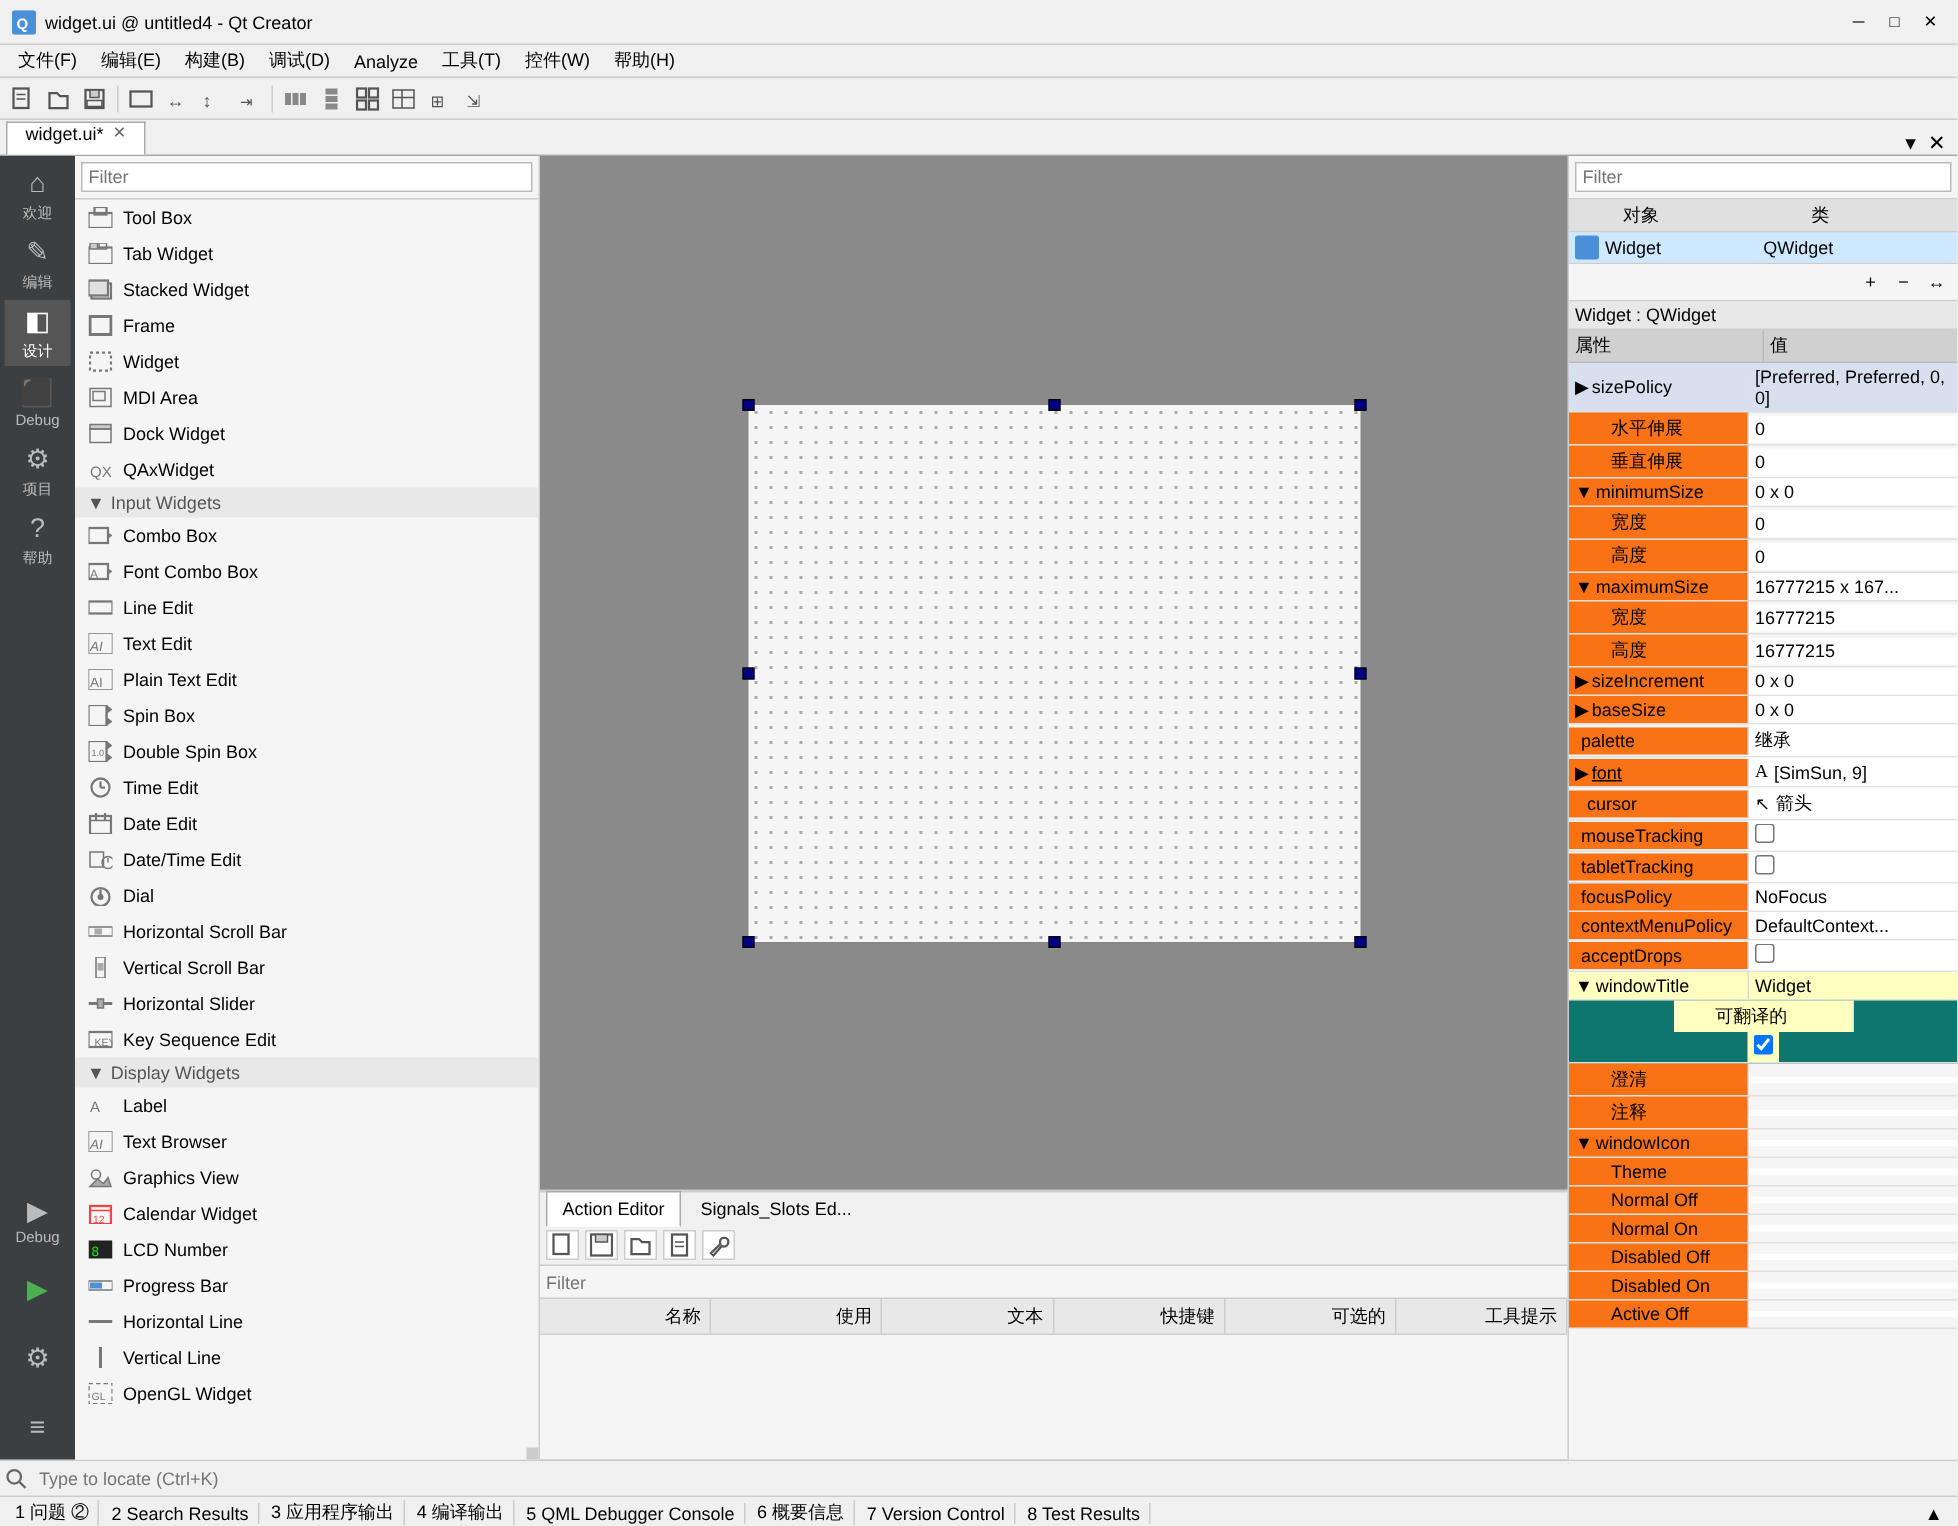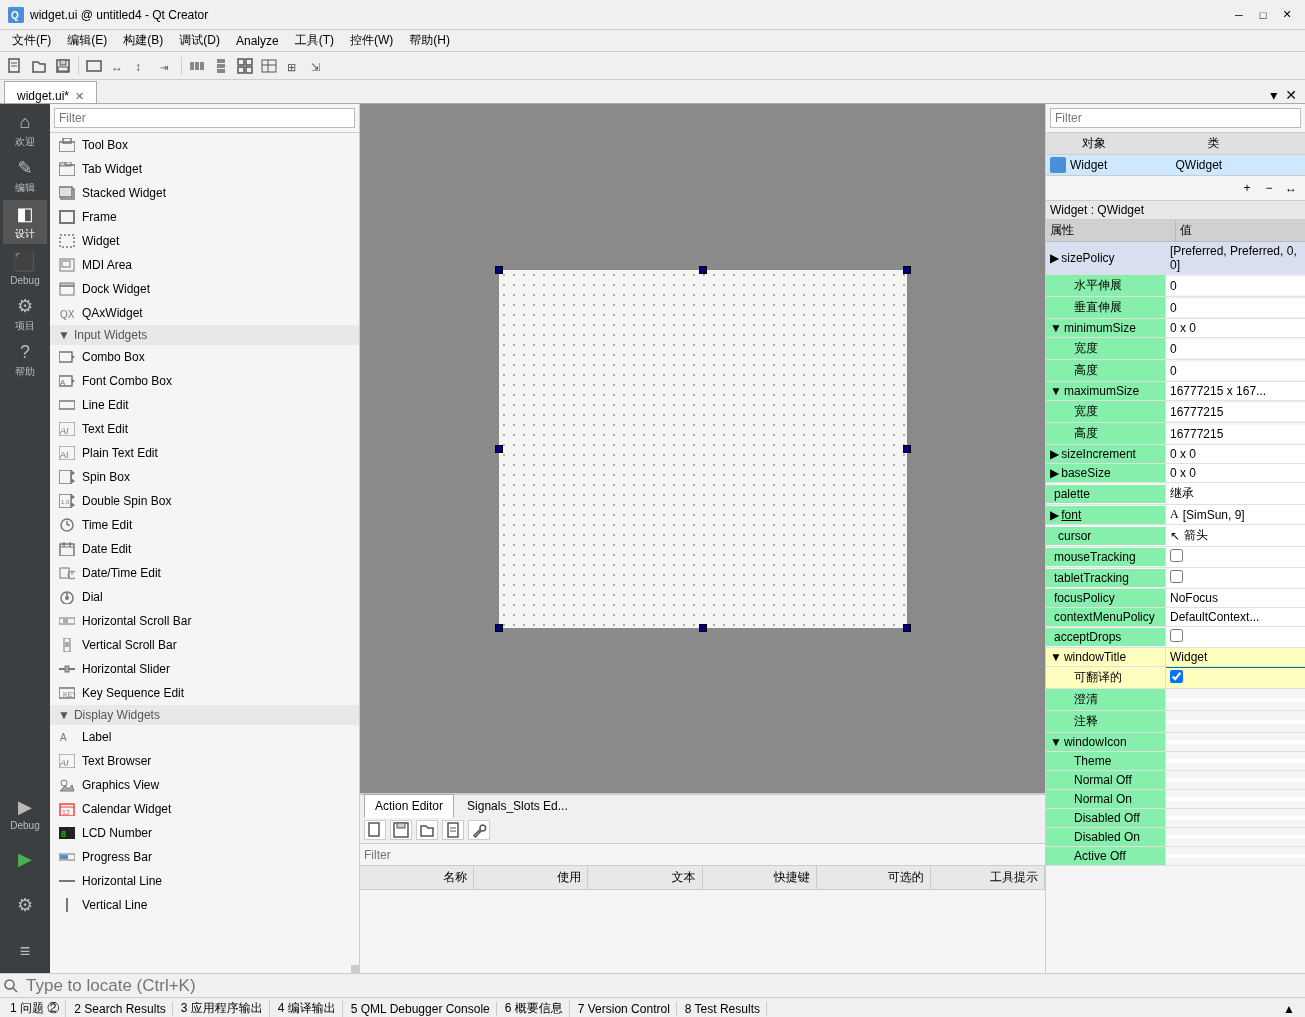--- a/index.html
+++ b/index.html
@@ -16,21 +16,21 @@
     .menubar { height: 22px; background: #f0f0f0; display: flex; align-items: center; padding: 0 4px; border-bottom: 1px solid #ccc; }
     .menu-item { padding: 2px 8px; font-size: 12px; cursor: pointer; }
 
     
     .toolbar { height: 28px; background: #f0f0f0; display: flex; align-items: center; padding: 0 4px; border-bottom: 1px solid #ccc; gap: 2px; }
     .toolbar-btn { width: 22px; height: 22px; display: flex; align-items: center; justify-content: center; cursor: pointer; font-size: 12px; border: 1px solid transparent; }
     .toolbar-sep { width: 1px; height: 18px; background: #ccc; margin: 0 2px; }
 
     
     .tabbar { height: 24px; background: #f0f0f0; display: flex; align-items: flex-end; border-bottom: 1px solid #aaa; padding: 0 4px; }
-    .tab { height: 22px; padding: 0 12px; display: flex; align-items: flex-end; font-size: 12px; cursor: pointer; border: 1px solid #aaa; border-bottom: none; background: #e0e0e0; margin-right: 2px; }
+    .tab { height: 22px; padding: 0 12px; display: flex; align-items: flex-start; font-size: 12px; cursor: pointer; border: 1px solid #aaa; border-bottom: none; background: #e0e0e0; margin-right: 2px; }
     .tab.active { background: #fff; z-index: 1; }
     .tab-close { margin-left: 6px; font-size: 11px; color: #666; }
 
     
     .main { display: flex; height: calc(1017px - 30px - 22px - 28px - 24px - 24px - 22px); }
 
     
     .activity-bar { width: 50px; background: #3c3f41; display: flex; flex-direction: column; align-items: center; padding-top: 4px; gap: 2px; }
     .activity-item { width: 44px; height: 44px; display: flex; flex-direction: column; align-items: center; justify-content: center; cursor: pointer; color: #bbb; font-size: 10px; gap: 2px; }
     .activity-item .icon { font-size: 18px; }
@@ -65,21 +65,21 @@
     .obj-table-header { display: flex; background: #e0e0e0; padding: 2px 4px; font-size: 12px; border-bottom: 1px solid #ccc; }
     .obj-table-header .col { flex: 1; margin-left: 32px; }
     .obj-row { display: flex; align-items: center; padding: 2px 4px; background: #cde8ff; font-size: 12px; }
     .obj-row .col { flex: 1; }
 
     .prop-toolbar { display: flex; align-items: center; justify-content: flex-end; padding: 2px 4px; border-bottom: 1px solid #ccc; gap: 2px; }
     .prop-toolbar-btn { width: 20px; height: 20px; display: flex; align-items: center; justify-content: center; border: 1px solid transparent; cursor: pointer; font-size: 12px; }
     .prop-title { padding: 2px 4px; font-size: 12px; border-bottom: 1px solid #ccc; background: #e8e8e8; }
     .prop-list { flex: 1; overflow-y: auto; }
     .prop-row { display: flex; align-items: center; border-bottom: 1px solid #e0e0e0; }
-    .prop-row .prop-name { width: 120px; padding: 2px 4px 2px 16px; font-size: 12px; border-right: 1px solid #ddd; background: #86efac; }
+    .prop-row .prop-name { width: 120px; padding: 2px 4px 2px 16px; font-size: 12px; border-right: 1px solid #ddd; background: #f97316; }
     .prop-row .prop-name.indent2 { padding-left: 28px; }
     .prop-row .prop-val { flex: 1; padding: 2px 4px; font-size: 12px; background: #fff; }
 
     
     .statusbar { height: 22px; background: #f0f0f0; border-top: 1px solid #ccc; display: flex; align-items: center; padding: 0 4px; font-size: 12px; gap: 2px; }
     .status-item { padding: 0 6px; border-right: 1px solid #ccc; cursor: pointer; }
 
     
     .bottom-tabbar { height: 22px; background: #f0f0f0; border-top: 1px solid #ccc; display: flex; align-items: center; padding: 0 4px; font-size: 12px; gap: 2px; }
     .bottom-tab { padding: 4px 10px; cursor: pointer; border: 1px solid transparent; }
@@ -557,20 +557,29 @@
       </div>
       <div class="widget-item">
         <span class="wi">
             <svg width="16" height="14" viewBox="0 0 16 14">
               <line x1="8" y1="0" x2="8" y2="14" stroke="#777" stroke-width="2"></line>
             </svg>
           </span>
         <span>Vertical Line</span>
       </div>
       <div class="widget-item">
+        <span class="wi">
+            <svg width="16" height="14" viewBox="0 0 16 14">
+              <rect x="0" y="0" width="16" height="14" fill="none" stroke="#777" stroke-width="1.5" stroke-dasharray="3,2"></rect>
+              <text x="2" y="11" font-size="7" fill="#777">GL</text>
+            </svg>
+          </span>
+        <span>OpenGL Widget</span>
+      </div>
+      <div class="widget-item">
         <span class="wi"></span>
 
       </div>
 
     </div>
 
     <div style="position: relative; height: 4px;">
       <div style="width: 100%; height: 8px; background: #ccc; position: absolute; right: 0; top: -4px; width: 8px; right: 0;"></div>
     </div>
   </div>
@@ -804,21 +813,21 @@
       </div>
 
       <div class="prop-row" style="background: #ffffc0;">
         <div class="prop-name" style="padding-left:4px; display:flex; align-items:center; background:#ffffc0;">
           <span>▼</span>
           <span style="margin-left:2px;">windowTitle</span>
         </div>
         <div class="prop-val" style="background:#ffffc0;">Widget</div>
       </div>
 
-      <div class="prop-row" style="background:#0f766e;">
+      <div class="prop-row" style="background:#0f766e;flex-direction:column;">
         <div class="prop-name indent2" style="background:#ffffc0;">可翻译的</div>
         <div class="prop-val" style="background:#ffffc0;">
           <input type="checkbox" checked="" style="pointer-events: none;">
         </div>
       </div>
 
       <div class="prop-row">
         <div class="prop-name indent2">澄清</div>
         <div class="prop-val"></div>
       </div>
@@ -867,21 +876,21 @@
       </div>
     </div>
   </div>
 </div>
 
 <div class="search-bar">
   <svg width="14" height="14" viewBox="0 0 14 14">
       <circle cx="5.5" cy="5.5" r="4.5" fill="none" stroke="#666" stroke-width="1.5"></circle>
       <line x1="9" y1="9" x2="13" y2="13" stroke="#666" stroke-width="1.5"></line>
     </svg>
-  <input type="text" style="flex: 1 1 0%; border: none; background: transparent; font-size: 17px; outline: none; margin-left: 4px;" placeholder="Type to locate (Ctrl+K)">
+  <input type="text" style="flex: 1 1 0%; border: none; background: transparent; font-size: 12px; outline: none; margin-left: 4px;" placeholder="Type to locate (Ctrl+K)">
 </div>
 
 <div class="statusbar">
   <span class="status-item">1 问题 ②</span>
   <span class="status-item">2 Search Results</span>
   <span class="status-item">3 应用程序输出</span>
   <span class="status-item">4 编译输出</span>
   <span class="status-item">5 QML Debugger Console</span>
   <span class="status-item">6 概要信息</span>
   <span class="status-item">7 Version Control</span>

